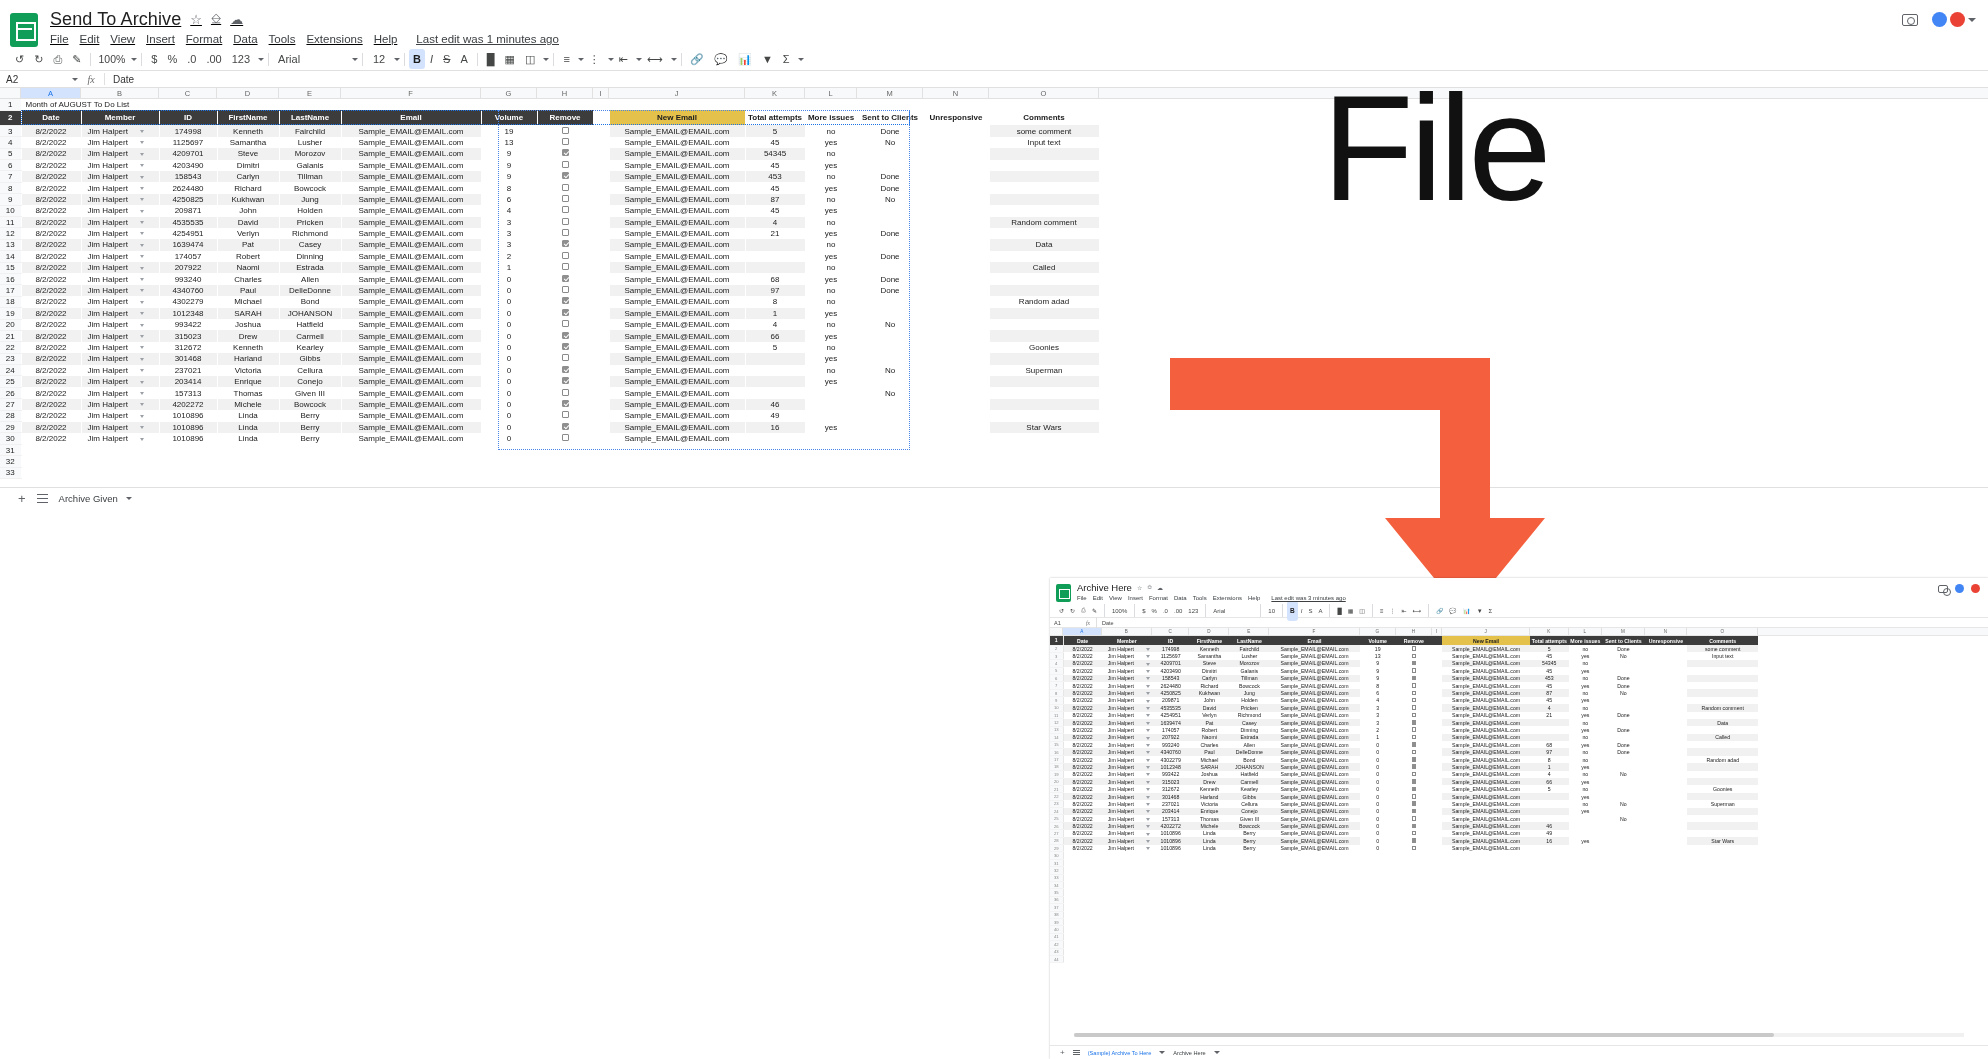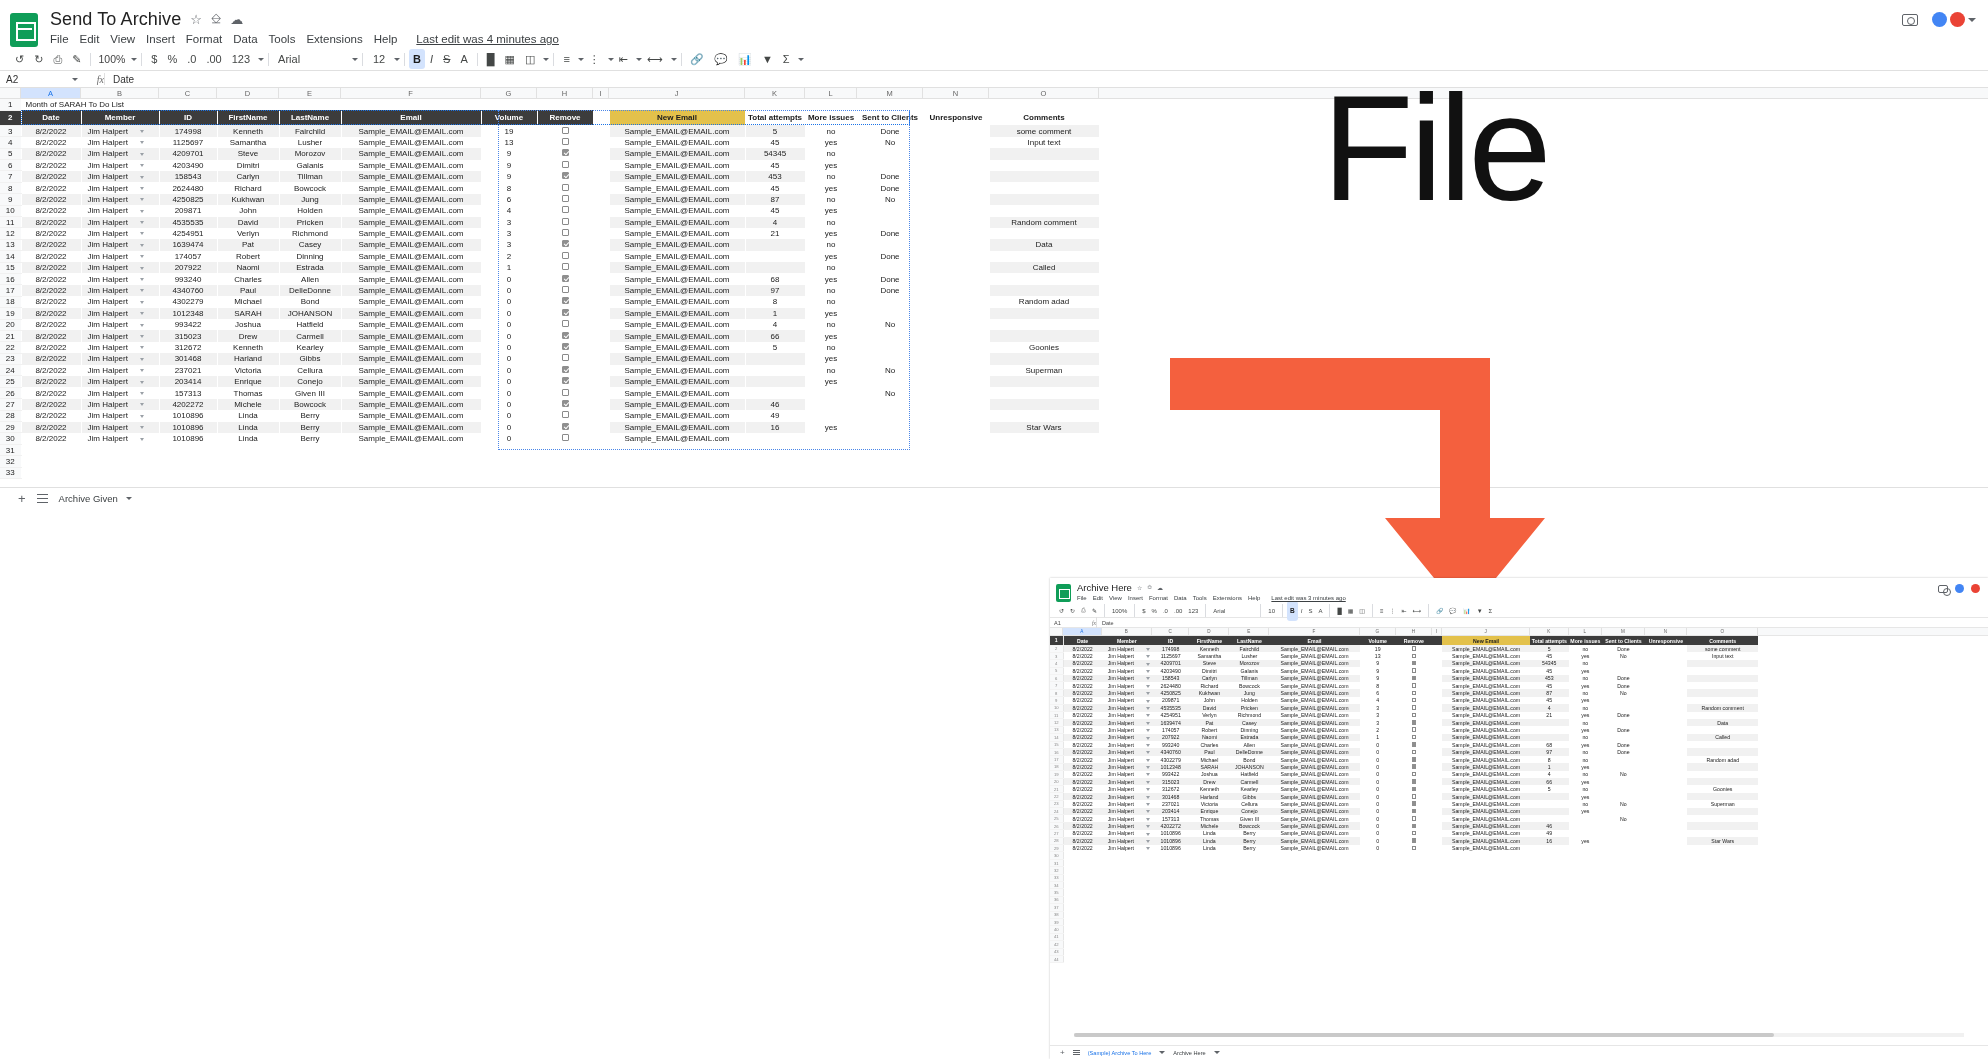--- a/index.html
+++ b/index.html
@@ -6,21 +6,21 @@
   html,body { width:1988px; height:1059px; background:#fff; font-family:"Liberation Sans", sans-serif; overflow:hidden; }
 
   
   #main-window { position:absolute; left:0; top:0; width:1988px; height:650px; background:#fff; }
 
   
   .titlebar { display:flex; align-items:flex-start; padding:8px 10px 0 10px; height:44px; position:relative; }
   .sheets-logo { width:28px; height:34px; background:#0f9d58; border-radius:3px; position:relative; flex:0 0 auto; margin-top:5px;}
   .sheets-logo::after{ content:""; position:absolute; left:6px; top:9px; width:16px; height:15px; border:2px solid #fff; }
   .sheets-logo::before{ content:""; position:absolute; left:6px; top:15px; width:16px; height:2px; background:#fff; z-index:2;}
-  .title-col { margin-left:12px; }
+  .title-col { margin-left:12px;text-decoration:underline; }
   .doc-title-row { display:flex; align-items:center; gap:9px; height:22px; }
   .doc-title { font-size:18px; color:#222; letter-spacing:0.1px; }
   .tb-ic { font-size:13px; color:#5f6368; cursor:pointer; }
   .menu-row { display:flex; align-items:center; gap:11px; margin-top:3px; }
   .menu-row span { font-size:11.5px; color:#3c4043; }
   .lastedit { font-size:11px; color:#5f6368; text-decoration:underline; margin-left:8px; }
   .tb-right { position:absolute; right:12px; top:12px; display:flex; align-items:center; gap:14px; }
   .cam-ic { width:16px; height:12px; border:1.6px solid #5f6368; border-radius:2px; position:relative;}
   .cam-ic::after{content:"";position:absolute;left:4px;top:2px;width:6px;height:6px;border:1.5px solid #5f6368;border-radius:50%;}
   .avatar-stack { display:flex; align-items:center; gap:3px; }
@@ -32,21 +32,21 @@
   .ti { font-size:11px; color:#444746; padding:0 5px; white-space:nowrap; display:flex;align-items:center; height:20px;}
   .ti.bold { font-weight:bold; background:#d3e3fd; border-radius:3px; color:#1b1b1b; padding:0 4px;}
   .tsep { width:1px; height:13px; background:#dadce0; margin:0 4px; }
   .zoombox { font-size:10.5px; color:#444; padding:0 3px; }
   .tri { width:0;height:0;border-left:3px solid transparent;border-right:3px solid transparent;border-top:3.5px solid #5f6368; margin-left:3px;}
 
   
   .formulabar { display:flex; align-items:center; height:18px; border-top:1px solid #e0e0e0; border-bottom:1px solid #e0e0e0; font-size:10px; color:#333;}
   .namebox { width:52px; padding-left:6px; }
   .fb-tri { margin-left:20px; }
-  .fx { width:26px; text-align:right; color:#6b6b6b; font-style:italic; font-family:"Liberation Serif",serif;}
+  .fx { width:26px; text-align:center; color:#6b6b6b; font-style:italic; font-family:"Liberation Serif",serif;}
   .fbsep { width:1px;height:12px;background:#e0e0e0; }
   .fbval { padding-left:8px; }
 
   
   .grid-area { position:relative; }
   .colheads { display:flex; height:11px; background:#f8f9fa; border-bottom:1px solid #e1e1e1; }
   .ch { font-size:7.5px; color:#666; text-align:center; line-height:11px; border-right:1px solid #e1e1e1; }
   .ch.sel { background:#d3e3fd; color:#1a73e8; }
   .corner { width:21px; border-right:1px solid #e1e1e1; background:#f8f9fa;}
   .rowarea { position:relative; }
@@ -127,21 +127,21 @@
       <div class="menu-row">
         <span>File</span>
         <span>Edit</span>
         <span>View</span>
         <span>Insert</span>
         <span>Format</span>
         <span>Data</span>
         <span>Tools</span>
         <span>Extensions</span>
         <span>Help</span>
-        <span class="lastedit">Last edit was 4 minutes ago</span>
+        <span class="lastedit">Last edit was 1 minutes ago</span>
       </div>
     </div>
     <div class="tb-right">
       <span class="cam-ic"></span>
       <span class="avatar-stack">
         <span class="av" style="background:#4285f4"></span>
         <span class="av" style="background:#ea4335"></span>
         <span class="chev"></span>
       </span>
     </div>
@@ -239,21 +239,21 @@
             <col style="width:136px">
             <col style="width:60px">
             <col style="width:52px">
             <col style="width:66px">
             <col style="width:66px">
             <col style="width:110px">
           </colgroup>
           <tbody>
             <tr>
               <td class="rh">1</td>
-              <td class="titlecell" colspan="8">Month of SARAH To Do List</td>
+              <td class="titlecell" colspan="8">Month of AUGUST To Do List</td>
               <td colspan="7"></td>
             </tr>
             <tr class="hdr">
               <td class="rh">2</td>
               <td>Date</td>
               <td>Member</td>
               <td>ID</td>
               <td>FirstName</td>
               <td>LastName</td>
               <td>Email</td>

